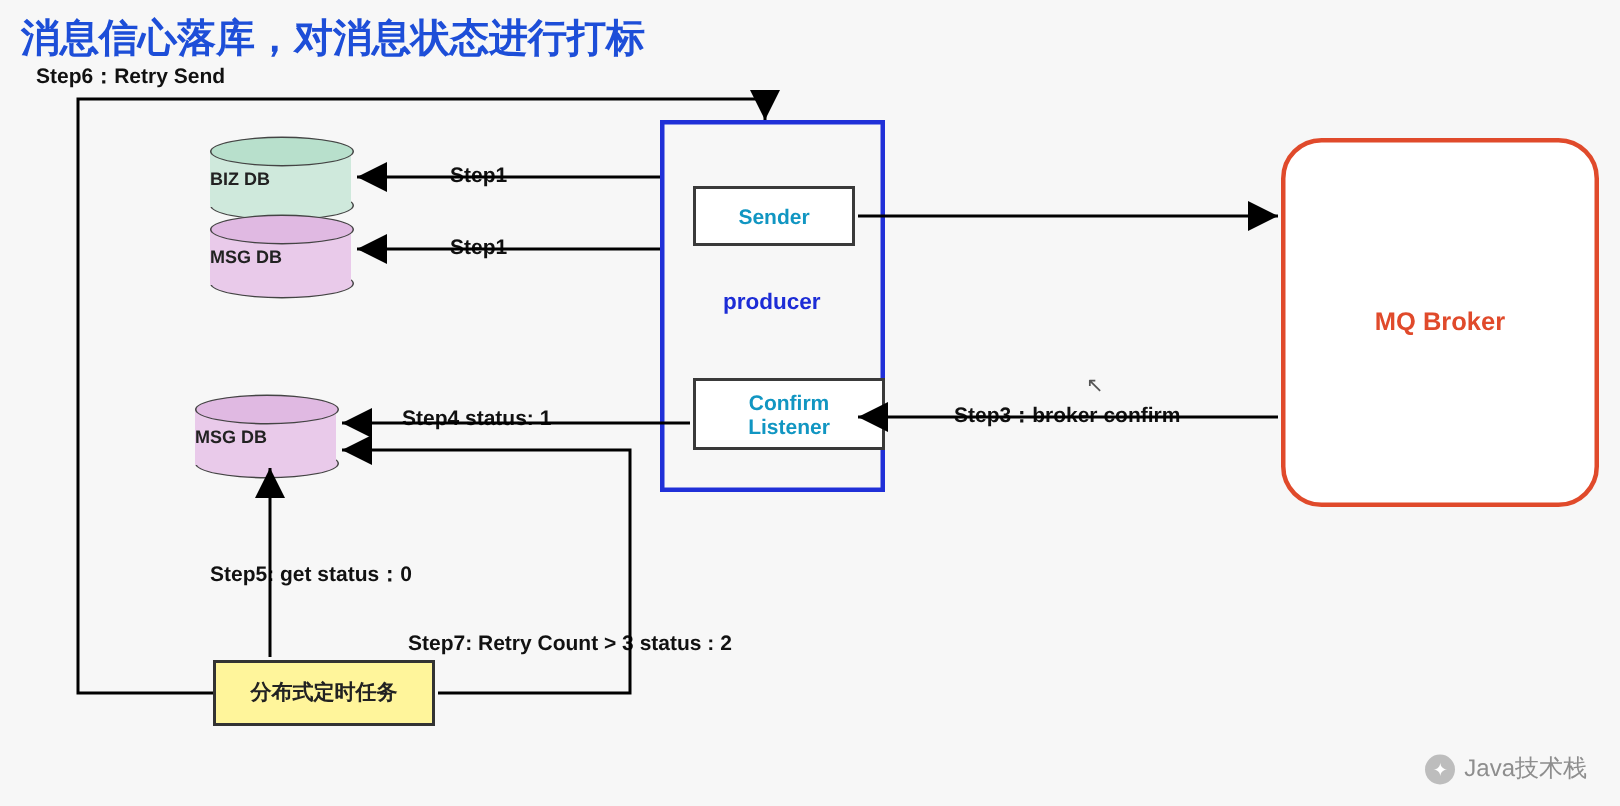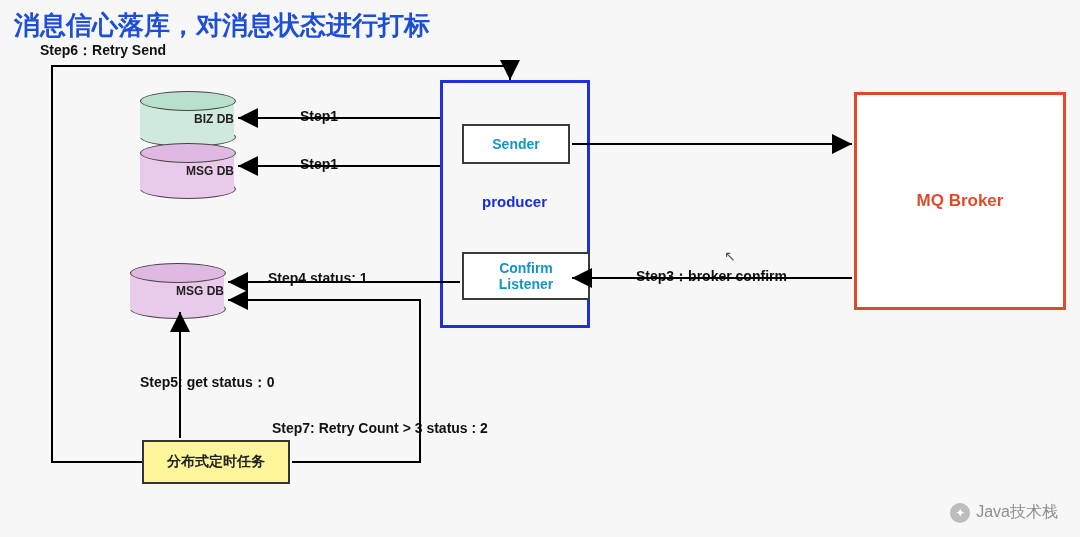--- a/index.html
+++ b/index.html
@@ -28,21 +28,21 @@
     position: absolute;
     font-size: 14px;
     font-weight: 700;
     color: #111;
     white-space: nowrap;
   }
   .cylinder {
     position: absolute;
     width: 94px;
     height: 38px;
-    text-align: right;
+    text-align: left;
     font-size: 12px;
     font-weight: 600;
     color: #222;
     line-height: 38px;
   }
   .cylinder::before, .cylinder::after {
     content: "";
     position: absolute;
     left: 0;
     width: 100%;
@@ -131,21 +131,21 @@
   }
   svg { position: absolute; inset: 0; width: 1080px; height: 537px; pointer-events: none; }
 </style>
 </head>
 <body>
 
 <div class="canvas">
 
   <div class="title">消息信心落库，对消息状态进行打标</div>
 
-  <div class="label" style="left:40px; top:42px;">Step6：Retry Send</div>
+  <div class="label" style="left:24px; top:42px;">Step6：Retry Send</div>
 
   <div class="cylinder biz-db" style="left:140px; top:100px;">
     <div class="body"></div>
     <span class="text">BIZ DB</span>
   </div>
   <div class="cylinder msg-db" style="left:140px; top:152px;">
     <div class="body"></div>
     <span class="text">MSG DB</span>
   </div>
   <div class="cylinder msg-db2" style="left:130px; top:272px;">
@@ -157,21 +157,21 @@
   <div class="producer-label" style="left:482px; top:193px;">producer</div>
 
   <div class="box sender-box" style="left:462px; top:124px; width:108px; height:40px;">
     <span>Sender</span>
   </div>
   <div class="box confirm-box" style="left:462px; top:252px; width:128px; height:48px; white-space:pre-line;">
     <span>Confirm
 Listener</span>
   </div>
 
-  <div class="box mq-box" style="left:854px; top:92px; width:212px; height:218px;">
+  <div class="box mq-box" style="left:854px; top:92px; width:212px; height:246px;border-radius:27px;">
     <span>MQ Broker</span>
   </div>
 
   <div class="box task-box" style="left:142px; top:440px; width:148px; height:44px;">
     <span>分布式定时任务</span>
   </div>
 
   <div class="label" style="left:300px; top:108px;">Step1</div>
   <div class="label" style="left:300px; top:156px;">Step1</div>
   <div class="label" style="left:636px; top:268px;">Step3：broker confirm</div>

